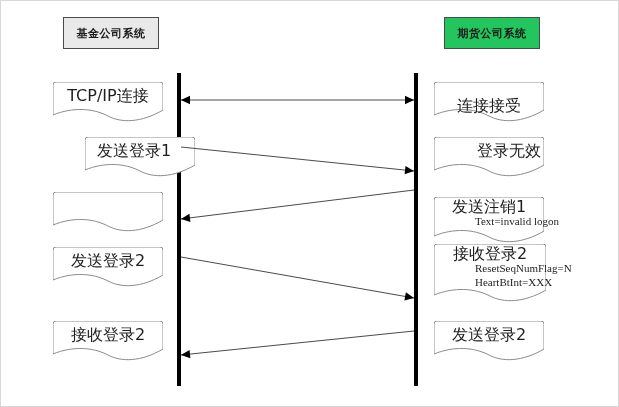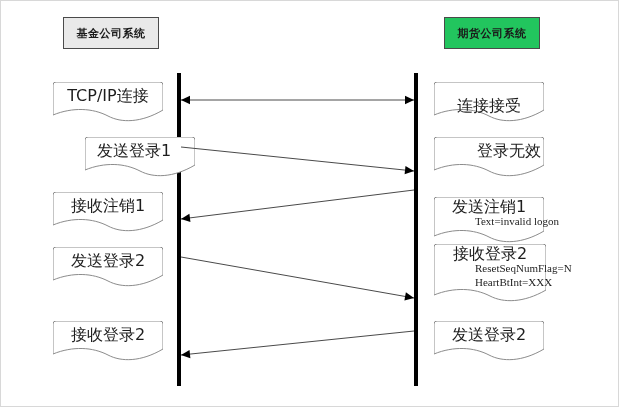--- a/index.html
+++ b/index.html
@@ -101,23 +101,20 @@
           <path d="M 3 0 L 107 0 Q 110 0 110 3 L 110 28 C 88 41 68.2 41 55 34 C 39.6 26 19.8 25 0 33 L 0 3 Q 0 0 3 0 Z" fill="#ffffff" stroke="#8c8c8c" stroke-width="1"></path>
         </svg>
         <div class="doc-text" style="top: 7px;">
           <span class="ln cn">发送登录1</span>
         </div>
       </div>
       <div class="doc" style="left: 52px; top: 191px; width: 110px; height: 40px;">
         <svg width="110" height="40" viewBox="0 0 110 40">
           <path d="M 3 0 L 107 0 Q 110 0 110 3 L 110 28 C 88 41 68.2 41 55 34 C 39.6 26 19.8 25 0 33 L 0 3 Q 0 0 3 0 Z" fill="#ffffff" stroke="#8c8c8c" stroke-width="1"></path>
         </svg>
-        <div class="doc-text" style="top: 7px;">
-          <span class="ln cn">接收注销1</span>
-        </div>
       </div>
       <div class="doc" style="left: 52px; top: 246px; width: 110px; height: 40px;">
         <svg width="110" height="40" viewBox="0 0 110 40">
           <path d="M 3 0 L 107 0 Q 110 0 110 3 L 110 28 C 88 41 68.2 41 55 34 C 39.6 26 19.8 25 0 33 L 0 3 Q 0 0 3 0 Z" fill="#ffffff" stroke="#8c8c8c" stroke-width="1"></path>
         </svg>
         <div class="doc-text" style="top: 7px;">
           <span class="ln cn">发送登录2</span>
         </div>
       </div>
       <div class="doc" style="left: 52px; top: 320px; width: 110px; height: 40px;">

